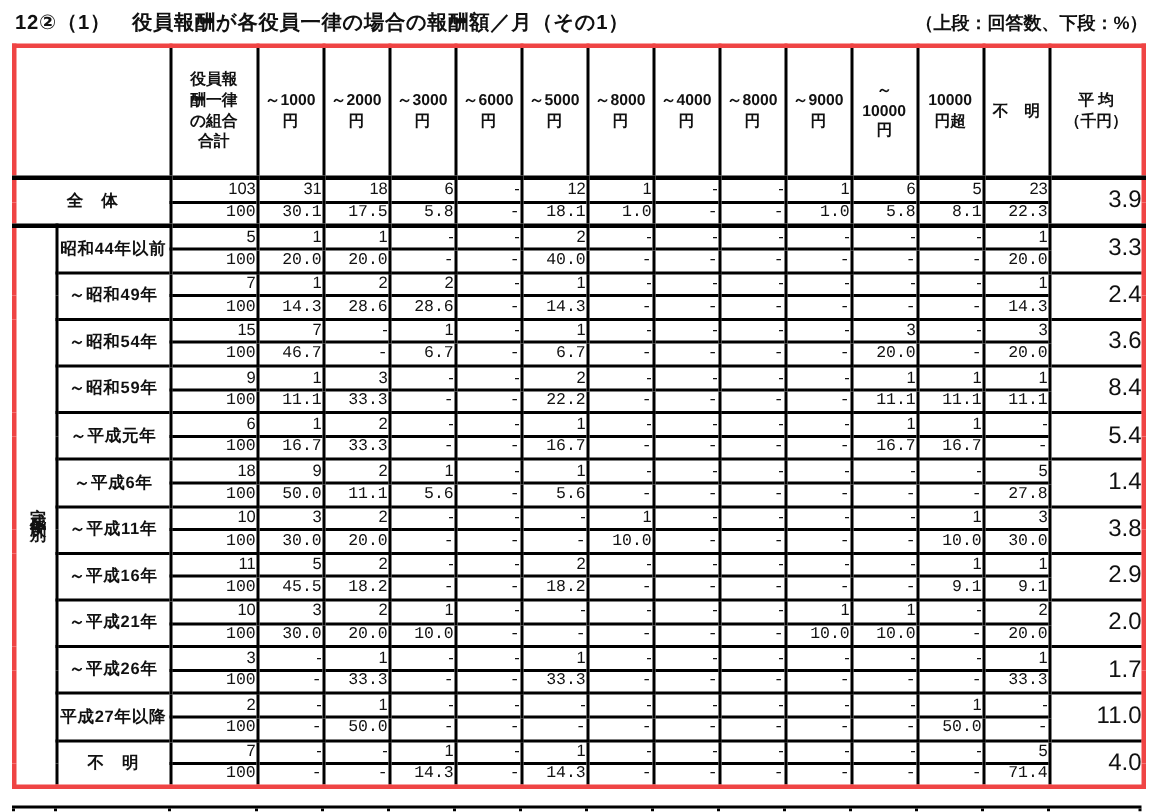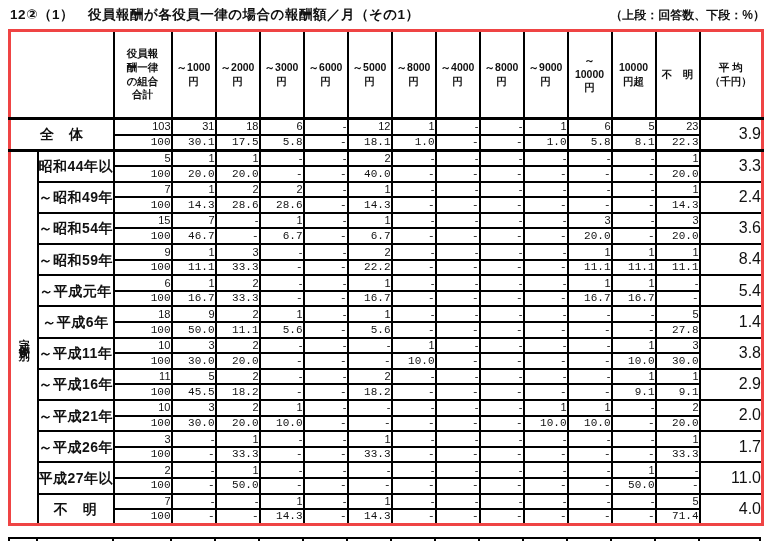--- a/index.html
+++ b/index.html
@@ -26,21 +26,21 @@
     overflow:hidden;white-space:nowrap;
   }
   thead tr{height:88px;}
   thead th{
     font-size:10.5px;font-weight:600;text-align:center;vertical-align:middle;
     border-bottom:3px solid #000 !important;
   }
   thead th .hl{display:block;line-height:1.3;}
   td.num{font-size:11px;text-align:right;padding-right:3px;font-weight:500;vertical-align:middle;}
   td.row-label{
-    font-size:14px;font-weight:600;text-align:center;vertical-align:middle;letter-spacing:0.5px;
+    font-size:11px;font-weight:600;text-align:center;vertical-align:middle;letter-spacing:0.5px;
   }
   td.avg{
     font-size:16px;font-weight:500;text-align:right;padding-right:8px;vertical-align:middle;
   }
   td.group{
     vertical-align:middle;text-align:center;
   }
   td.group .vtext{
     writing-mode:vertical-rl;text-orientation:upright;margin:0 auto;
     font-size:11px;font-weight:600;letter-spacing:3px;line-height:1;

